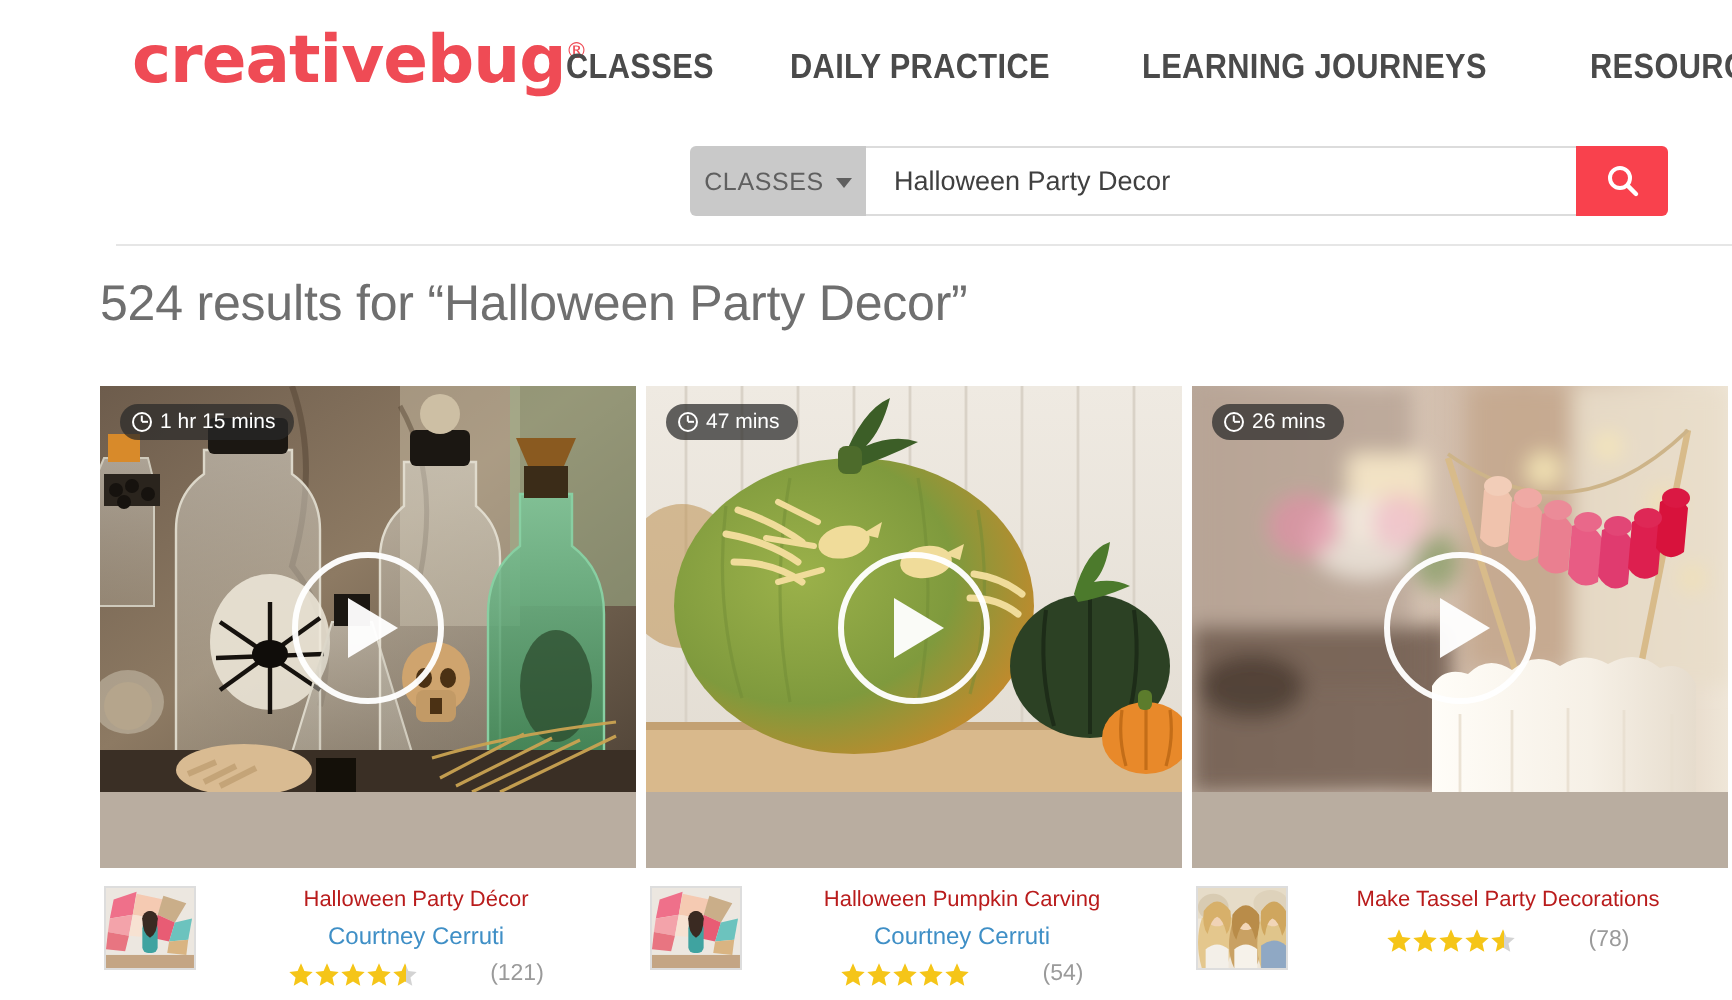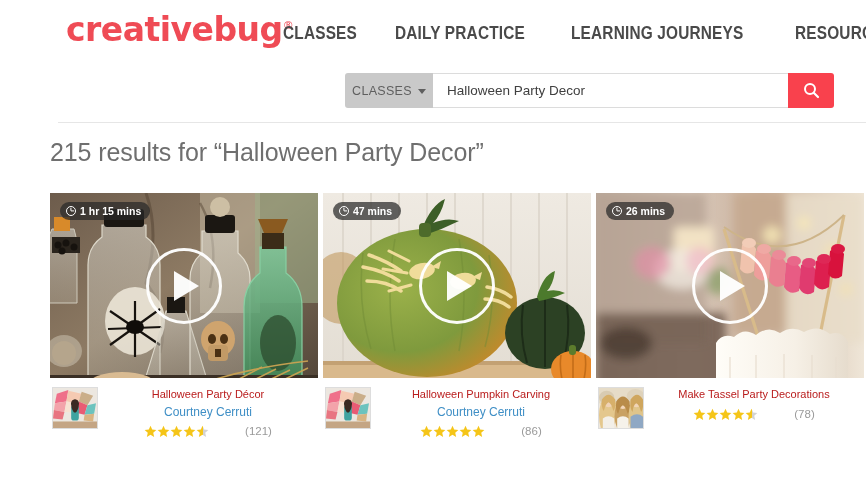--- a/index.html
+++ b/index.html
@@ -103,22 +103,22 @@
   }
 
   
   .cards {
     position: absolute; left: 50px; top: 193px;
     display: flex; gap: 5px;
   }
   .card { width: 268px; position: relative; }
 
   .thumb {
-    position: relative; width: 268px; height: 185px;
-    overflow: hidden; background: #b9ada0; font-weight: bold;
+    position: relative; width: 268px; height: 241px;
+    overflow: hidden; background: #b9ada0;
   }
   .thumb-art { position:absolute; inset:0; }
 
   .badge {
     position: absolute; left: 10px; top: 9px;
     height: 18px;
     background: rgba(40,40,40,0.72);
     border-radius: 9px;
     display: flex; align-items: center; gap: 4px;
     padding: 0 9px 0 6px;
@@ -222,21 +222,21 @@
         <svg width="17" height="17" viewBox="0 0 17 17">
           <circle cx="7" cy="7" r="5" fill="none" stroke="#fff" stroke-width="2"></circle>
           <line x1="10.7" y1="10.7" x2="15" y2="15" stroke="#fff" stroke-width="2.2" stroke-linecap="round"></line>
         </svg>
       </button>
     </div>
 
     <div class="divider"></div>
   </div>
 
-  <div class="results-title">215 results for “Halloween Party Decor”</div>
+  <div class="results-title">524 results for “Halloween Party Decor”</div>
 
   <div class="cards">
 
     <div class="card">
       <div class="thumb">
         <svg class="thumb-art" viewBox="0 0 268 203" preserveAspectRatio="none">
           <defs>
             <linearGradient id="bg1" x1="0" y1="0" x2="1" y2="1">
               <stop offset="0" stop-color="#6d5c4c"></stop>
               <stop offset="0.45" stop-color="#8d7a63"></stop>
@@ -474,21 +474,21 @@
               <svg class="star" viewBox="0 0 20 20">
                   <polygon points="10,1 12.6,7 19,7.6 14.2,11.9 15.6,18.3 10,15 4.4,18.3 5.8,11.9 1,7.6 7.4,7" fill="#f5c518"></polygon>
                 </svg>
               <svg class="star" viewBox="0 0 20 20">
                   <polygon points="10,1 12.6,7 19,7.6 14.2,11.9 15.6,18.3 10,15 4.4,18.3 5.8,11.9 1,7.6 7.4,7" fill="#f5c518"></polygon>
                 </svg>
               <svg class="star" viewBox="0 0 20 20">
                   <polygon points="10,1 12.6,7 19,7.6 14.2,11.9 15.6,18.3 10,15 4.4,18.3 5.8,11.9 1,7.6 7.4,7" fill="#f5c518"></polygon>
                 </svg>
             </span>
-            <span class="count">(86)</span>
+            <span class="count">(54)</span>
           </div>
         </div>
       </div>
     </div>
 
     <div class="card">
       <div class="thumb">
         <svg class="thumb-art" viewBox="0 0 268 203" preserveAspectRatio="none">
           <defs>
             <linearGradient id="bg3" x1="0" y1="0" x2="1" y2="0">

